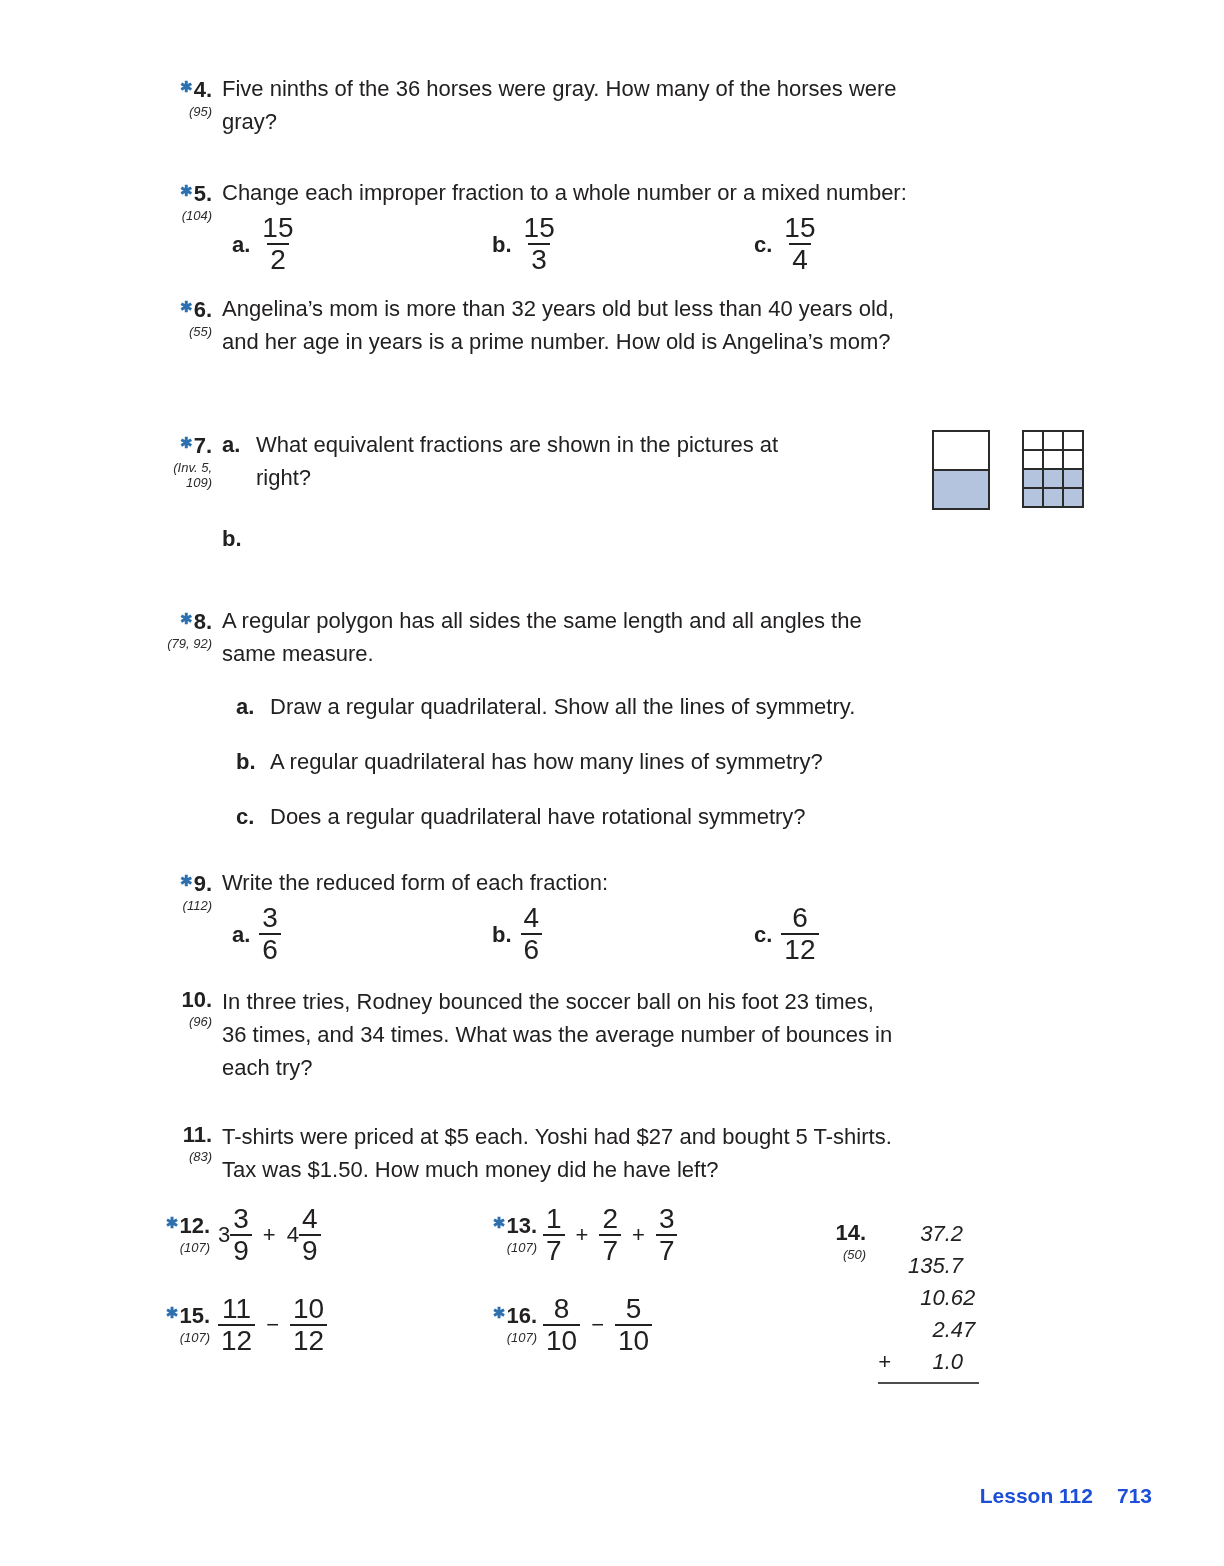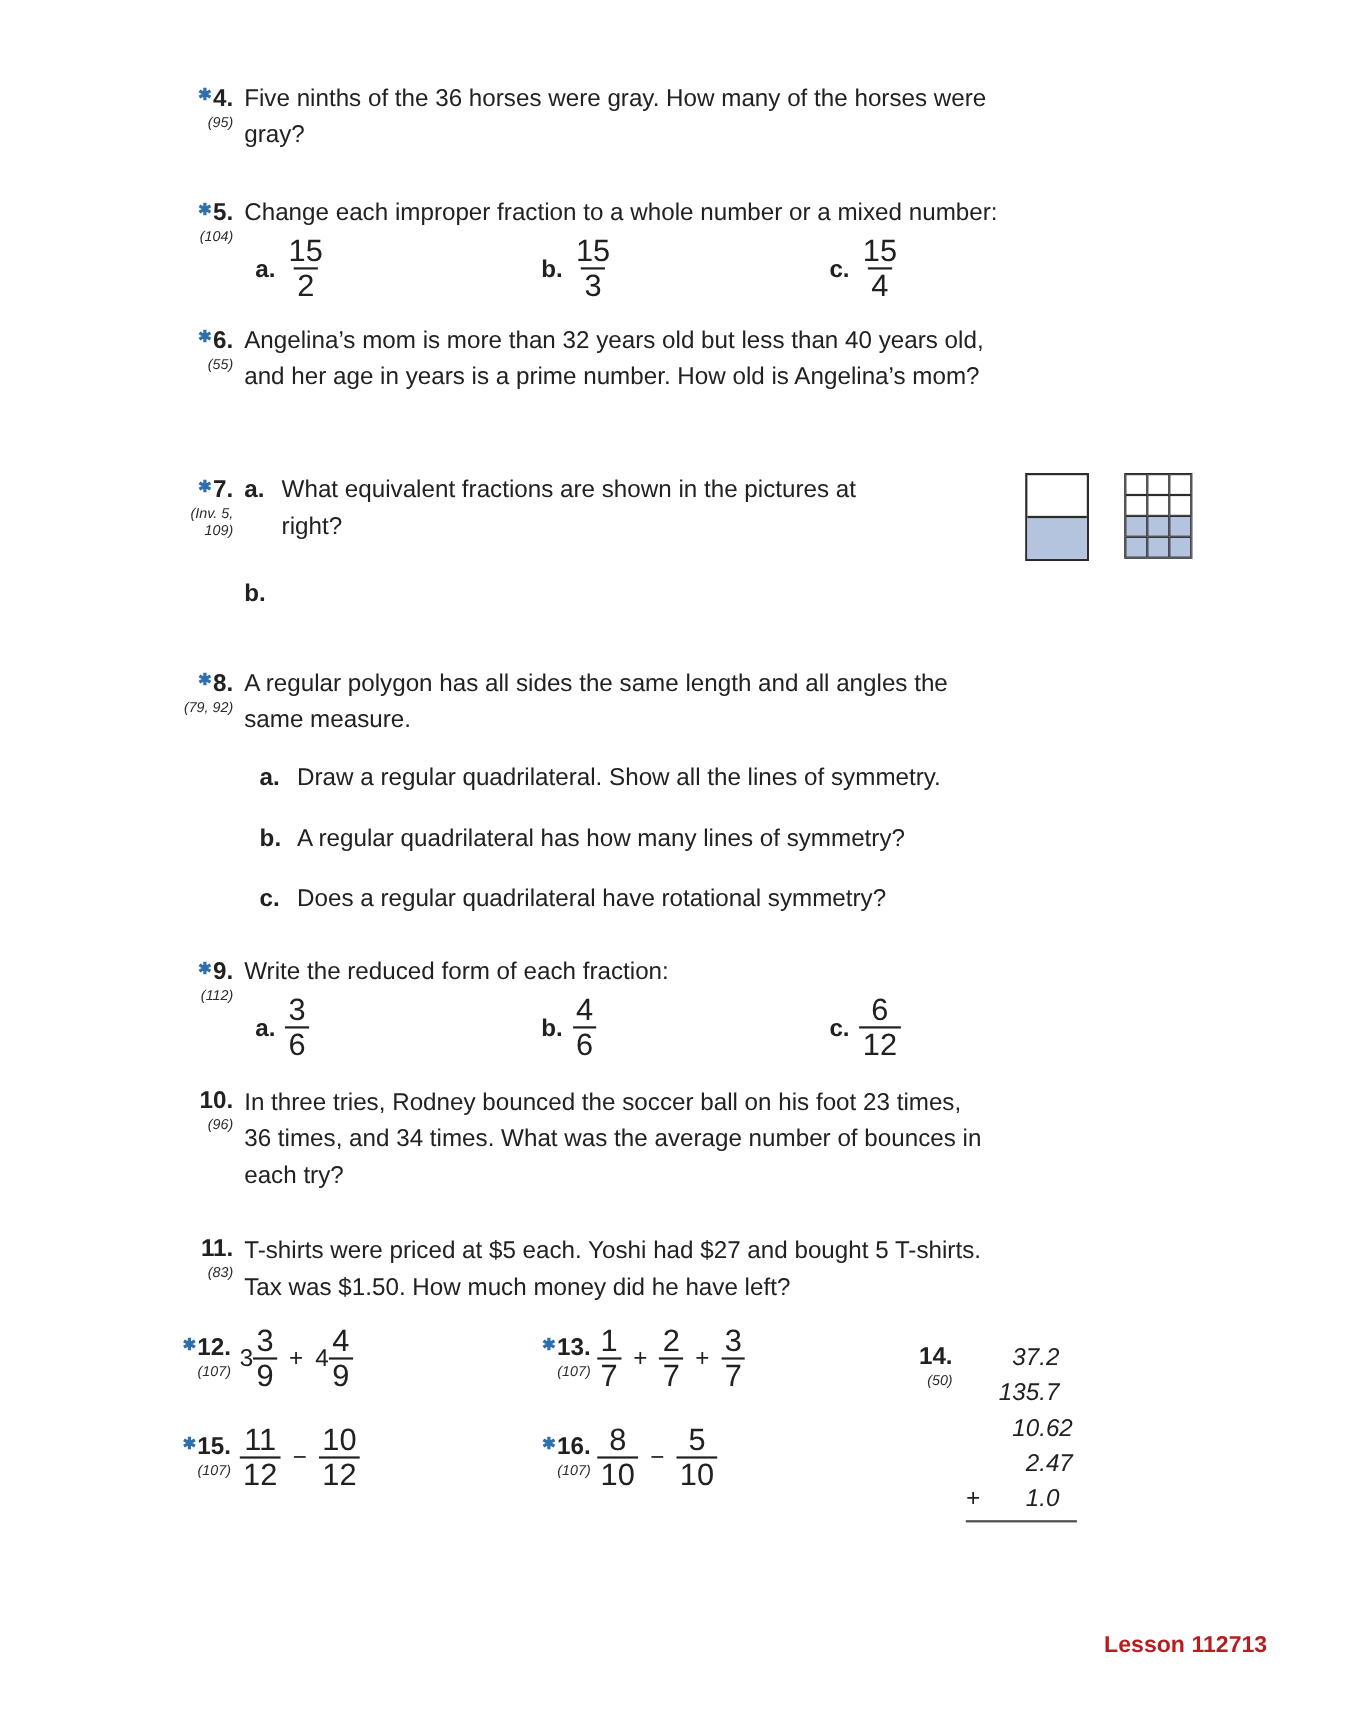--- a/index.html
+++ b/index.html
@@ -51,22 +51,22 @@
   .whole{font-size:22px;}
   
   .b14{align-items:flex-start;}
   .b14 .gutter{flex:0 0 52px;width:52px;padding-right:8px;}
   .sumgrid{display:grid;grid-template-columns:30px auto auto;font-size:22px;line-height:32px;
            border-bottom:2px solid #4d4d4d;padding:0 4px 4px 0;margin-left:4px;font-style:italic;}
   .ss{text-align:left;}
   .si{text-align:right;}
   .sd{text-align:left;}
   
-  .footer{position:absolute;top:1484px;right:72px;display:flex;
-          font-size:21px;font-weight:bold;color:#b91c1c;}
+  .footer{position:absolute;top:1484px;right:72px;display:flex;gap:24px;
+          font-size:21px;font-weight:bold;color:#1d4ed8;}
 </style>
 </head>
 <body>
 
 <div class="page">
 
   <section class="prob" style="top:72px">
     <div class="gutter">
       <div class="numline"><span class="star">✱</span><span>4.</span></div>
       <div class="ref">(95)</div>

